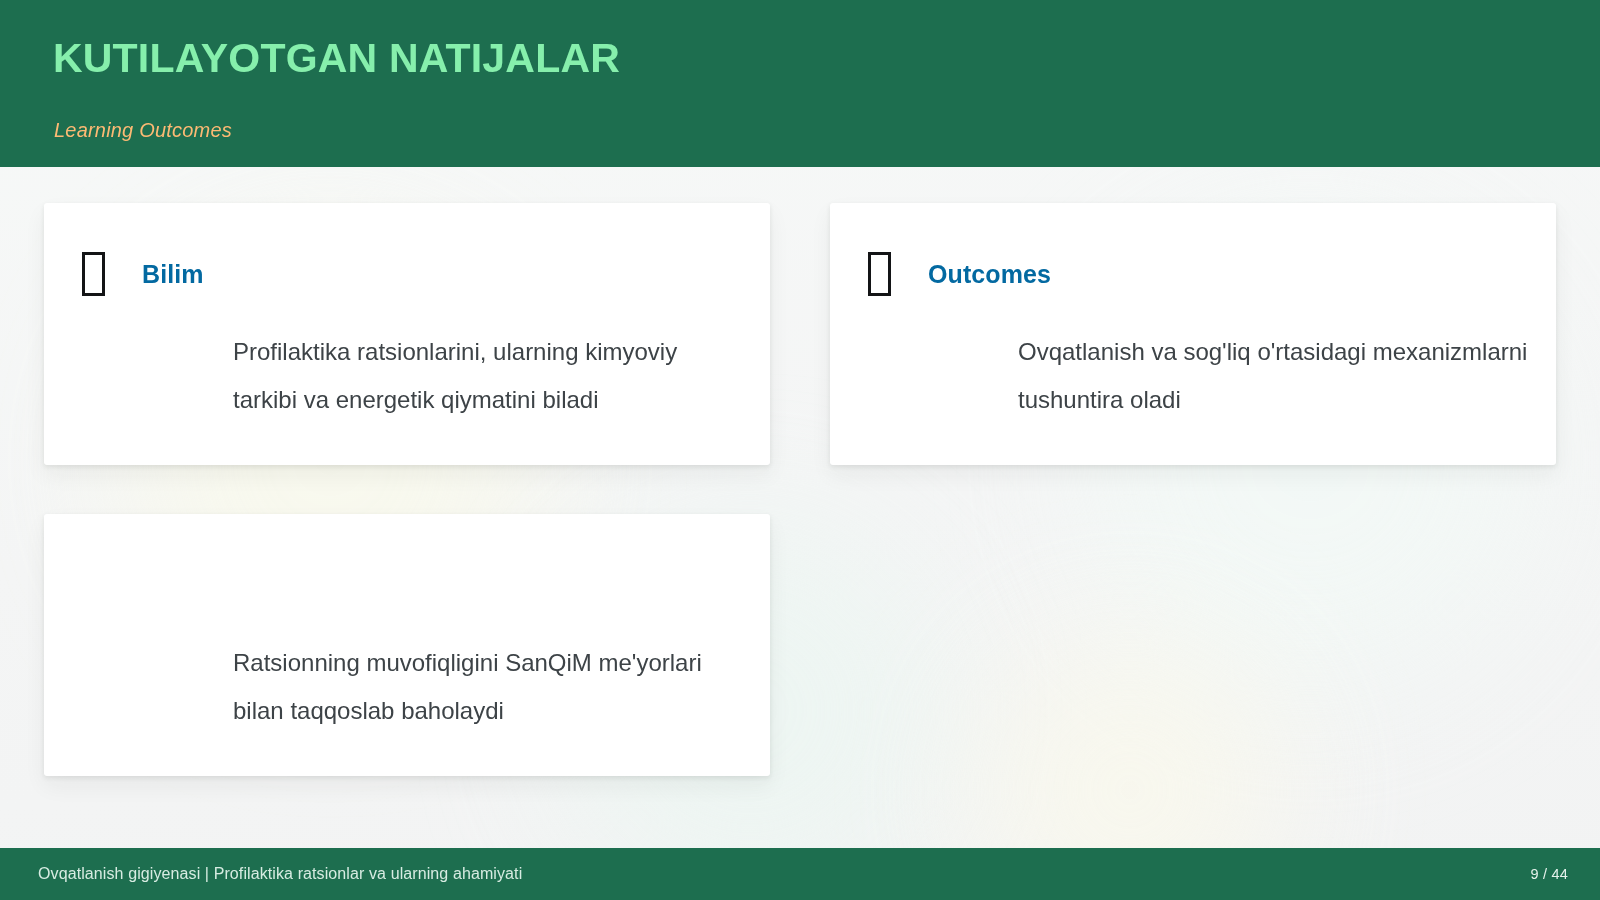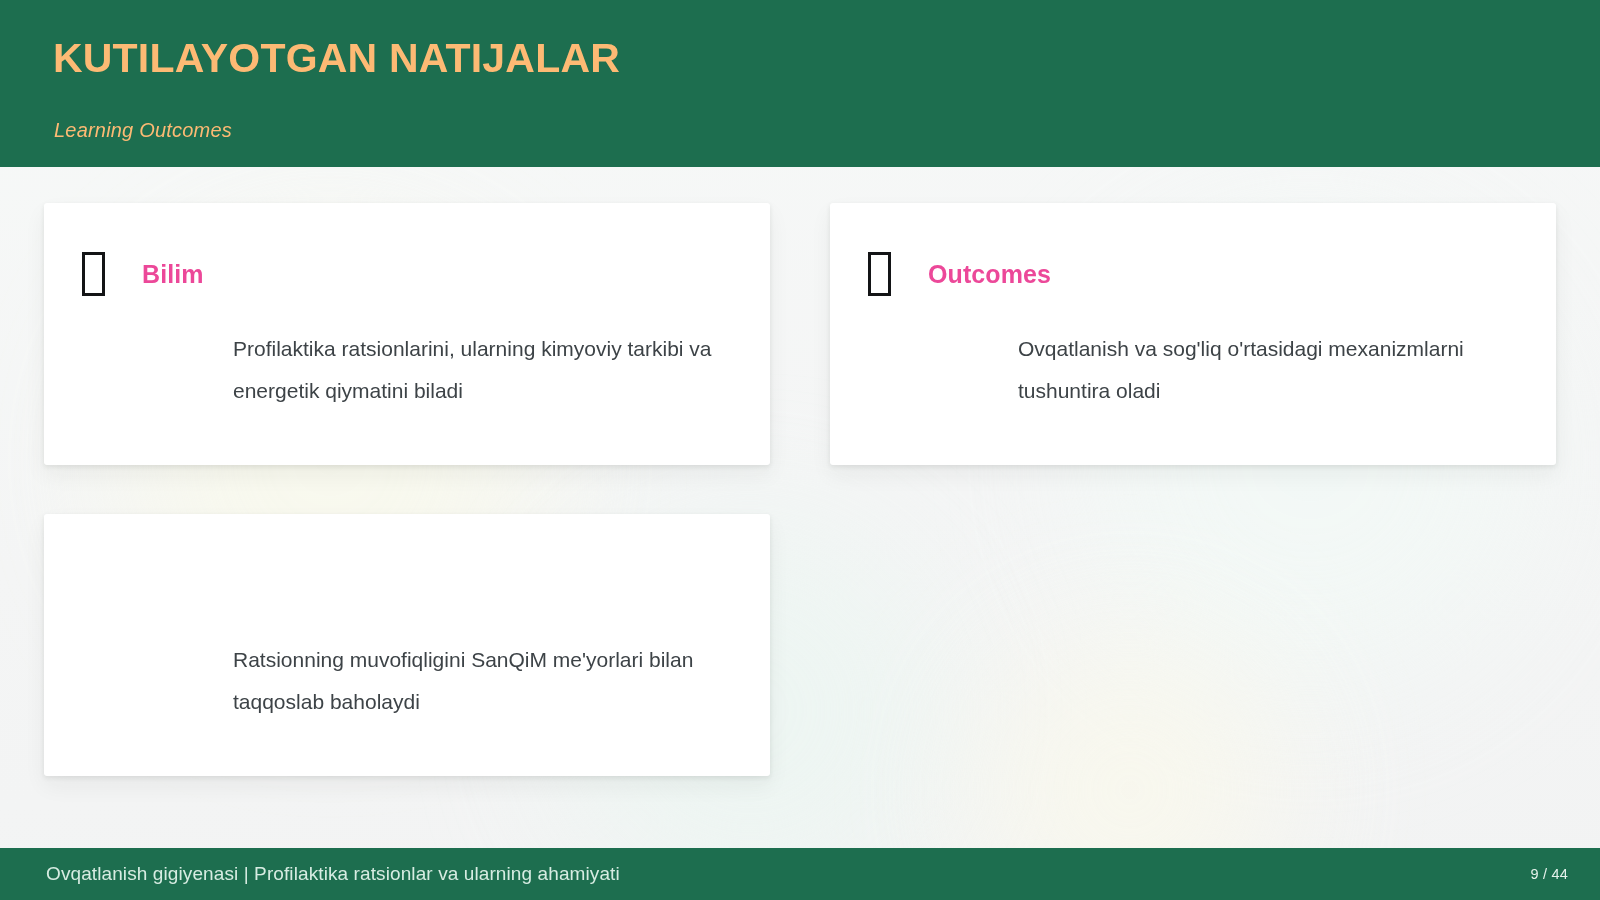--- a/index.html
+++ b/index.html
@@ -48,21 +48,21 @@
     background: #1d6e4f;
     z-index: 3;
   }
   .header-title {
     position: absolute;
     left: 53px;
     top: 36px;
     font-size: 41px;
     font-weight: 700;
     letter-spacing: .2px;
-    color: #fdba74;
+    color: #86efac;
     line-height: 1.1;
     white-space: nowrap;
   }
   .header-subtitle {
     position: absolute;
     left: 54px;
     top: 119px;
     font-size: 20px;
     font-style: italic;
     font-weight: 400;
@@ -122,55 +122,55 @@
     height: 44px;
     border: 3px solid #131416;
     background: #ffffff;
   }
 
   .icon-svg { display: block; }
 
   .card-title {
     font-size: 25px;
     font-weight: 700;
-    color: #ec4899;
+    color: #0369a1;
     letter-spacing: .1px;
     line-height: 1;
     white-space: nowrap;
   }
 
   .card-body {
     position: absolute;
     left: 189px;
     top: 125px;
     right: 28px;
-    font-size: 21px;
+    font-size: 24px;
     line-height: 1.98;
     color: #3d4347;
     font-weight: 400;
   }
   .card:nth-child(2) .card-body,
   .card:nth-child(4) .card-body { left: 188px; }
 
   
   .footer {
     position: absolute;
     left: 0;
     top: 848px;
     width: 1600px;
     height: 52px;
     background: #1d6e4f;
     z-index: 3;
   }
   .footer-left {
     position: absolute;
-    left: 46px;
+    left: 38px;
     top: 50%;
     transform: translateY(-50%);
-    font-size: 19px;
+    font-size: 16px;
     color: #d7ece2;
     letter-spacing: .1px;
     white-space: nowrap;
   }
   .footer-right {
     position: absolute;
     right: 32px;
     top: 50%;
     transform: translateY(-50%);
     font-size: 14.5px;

